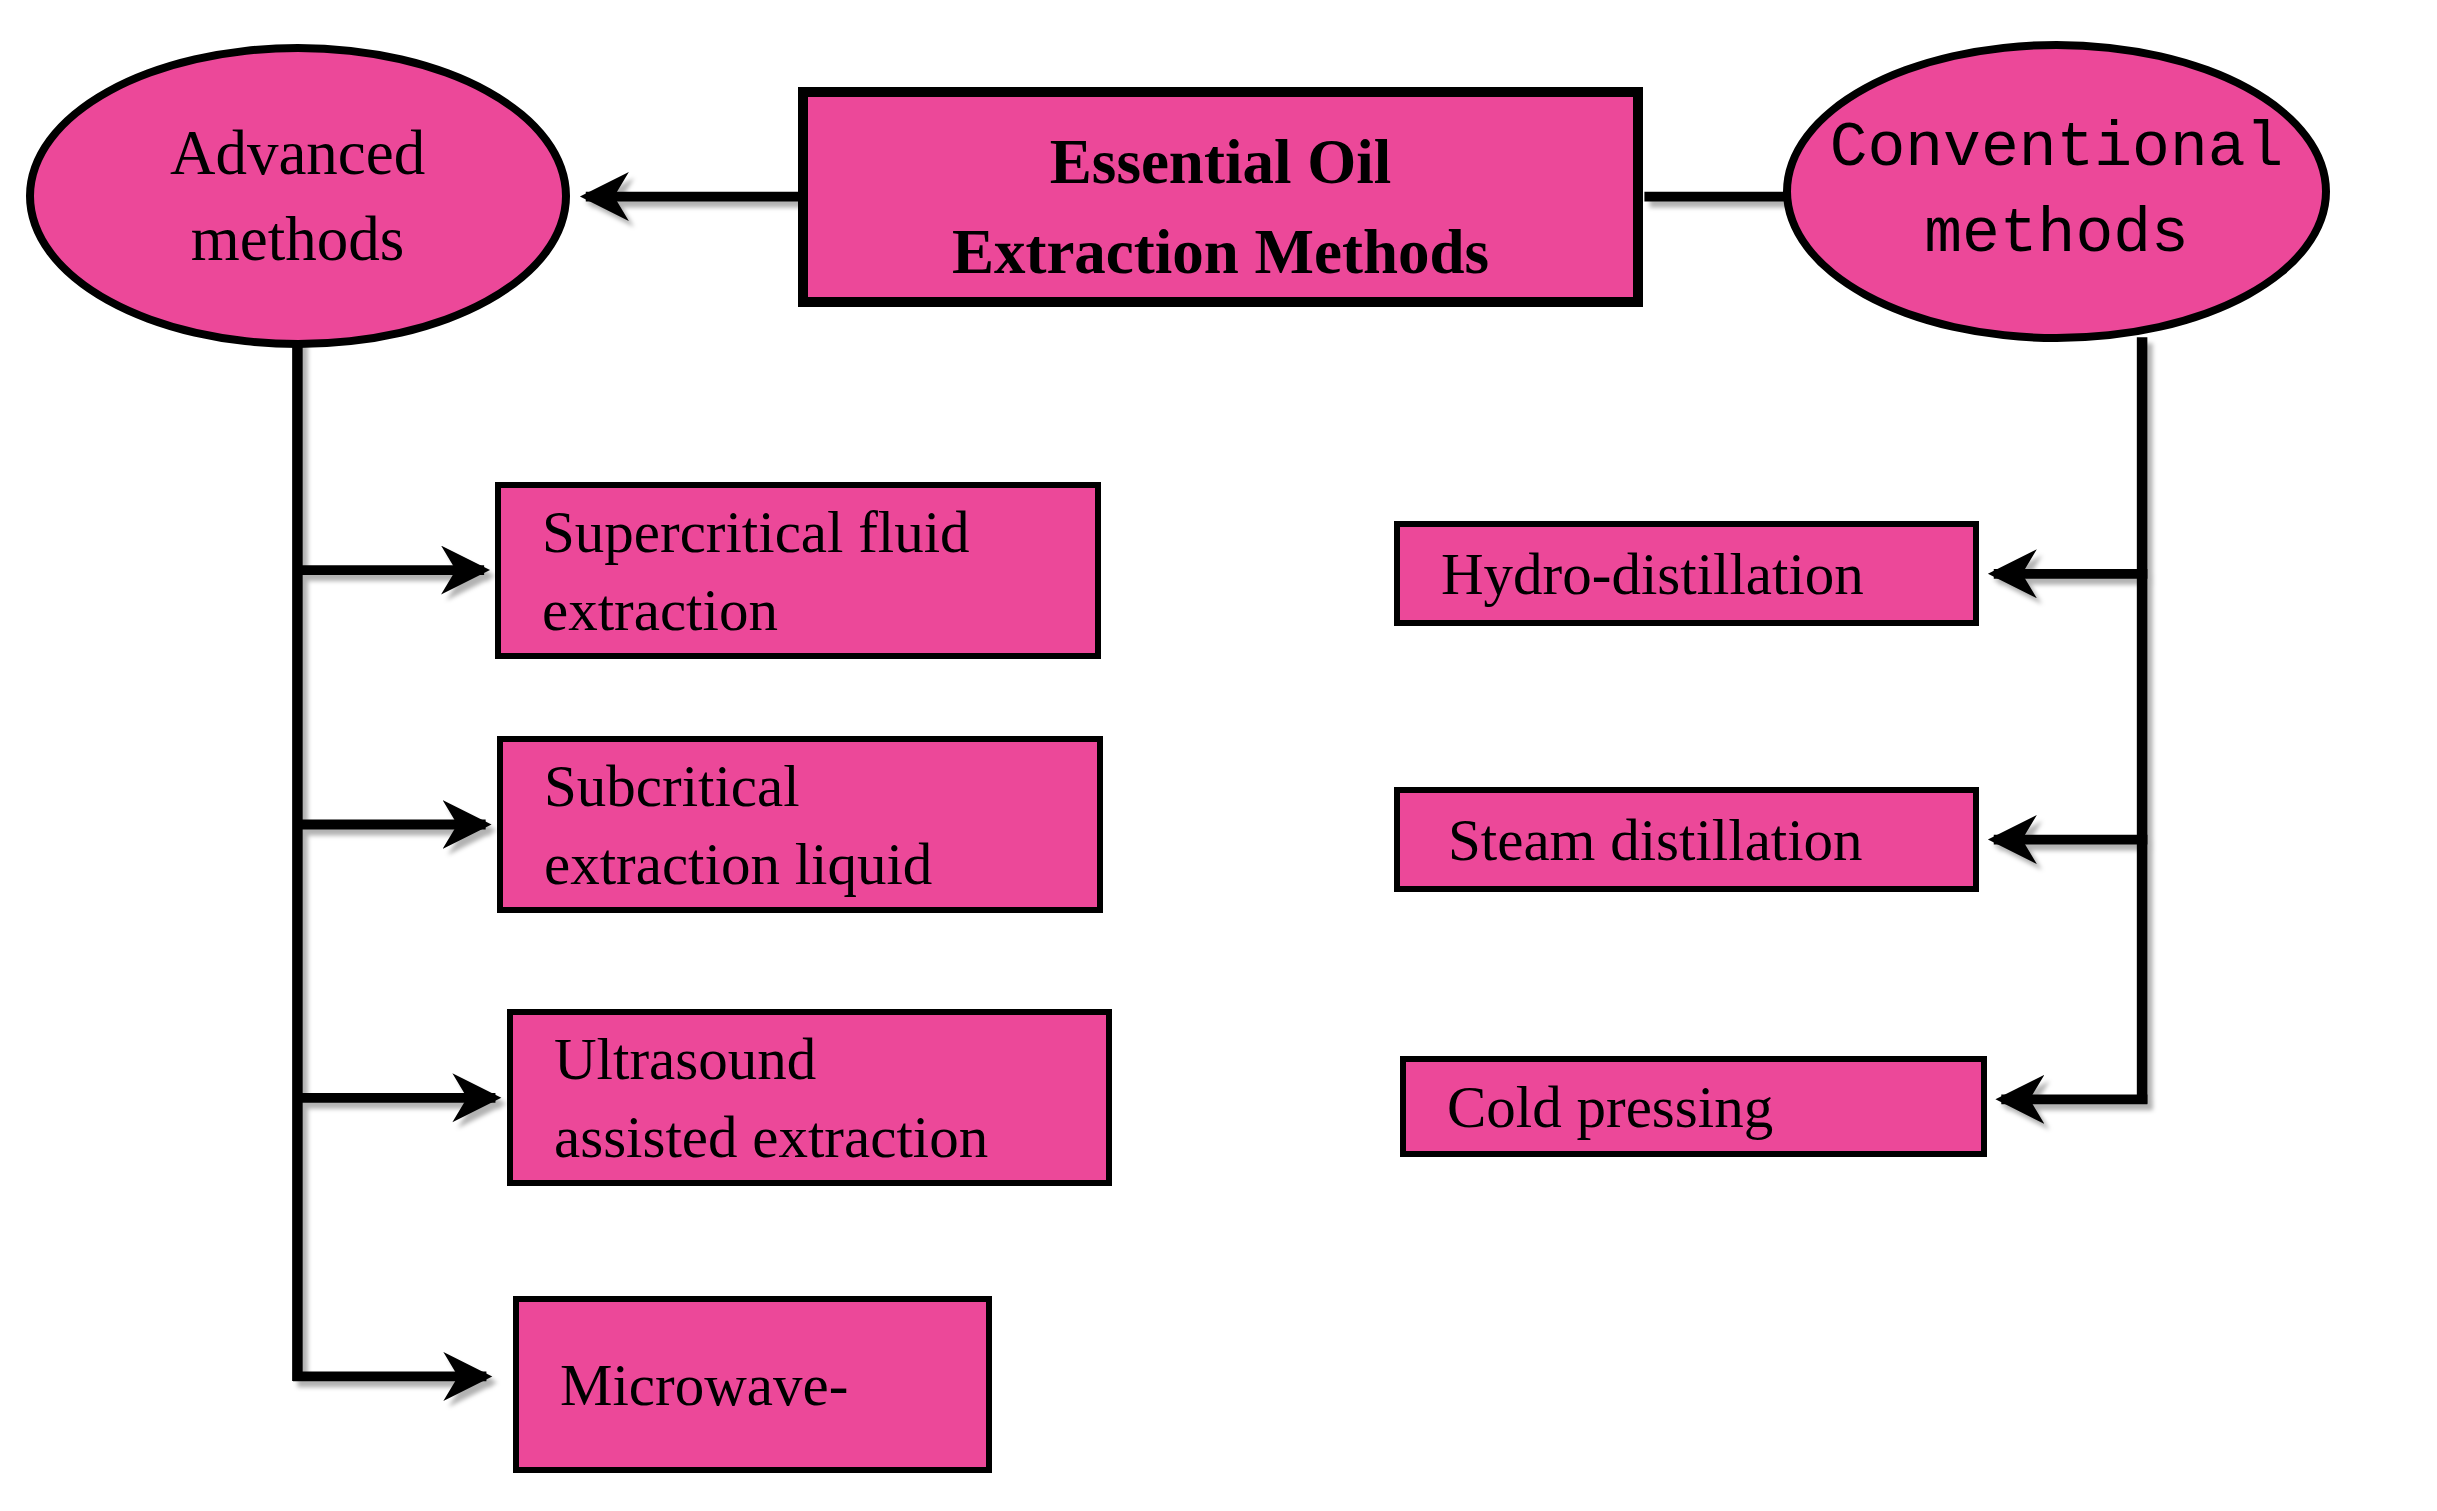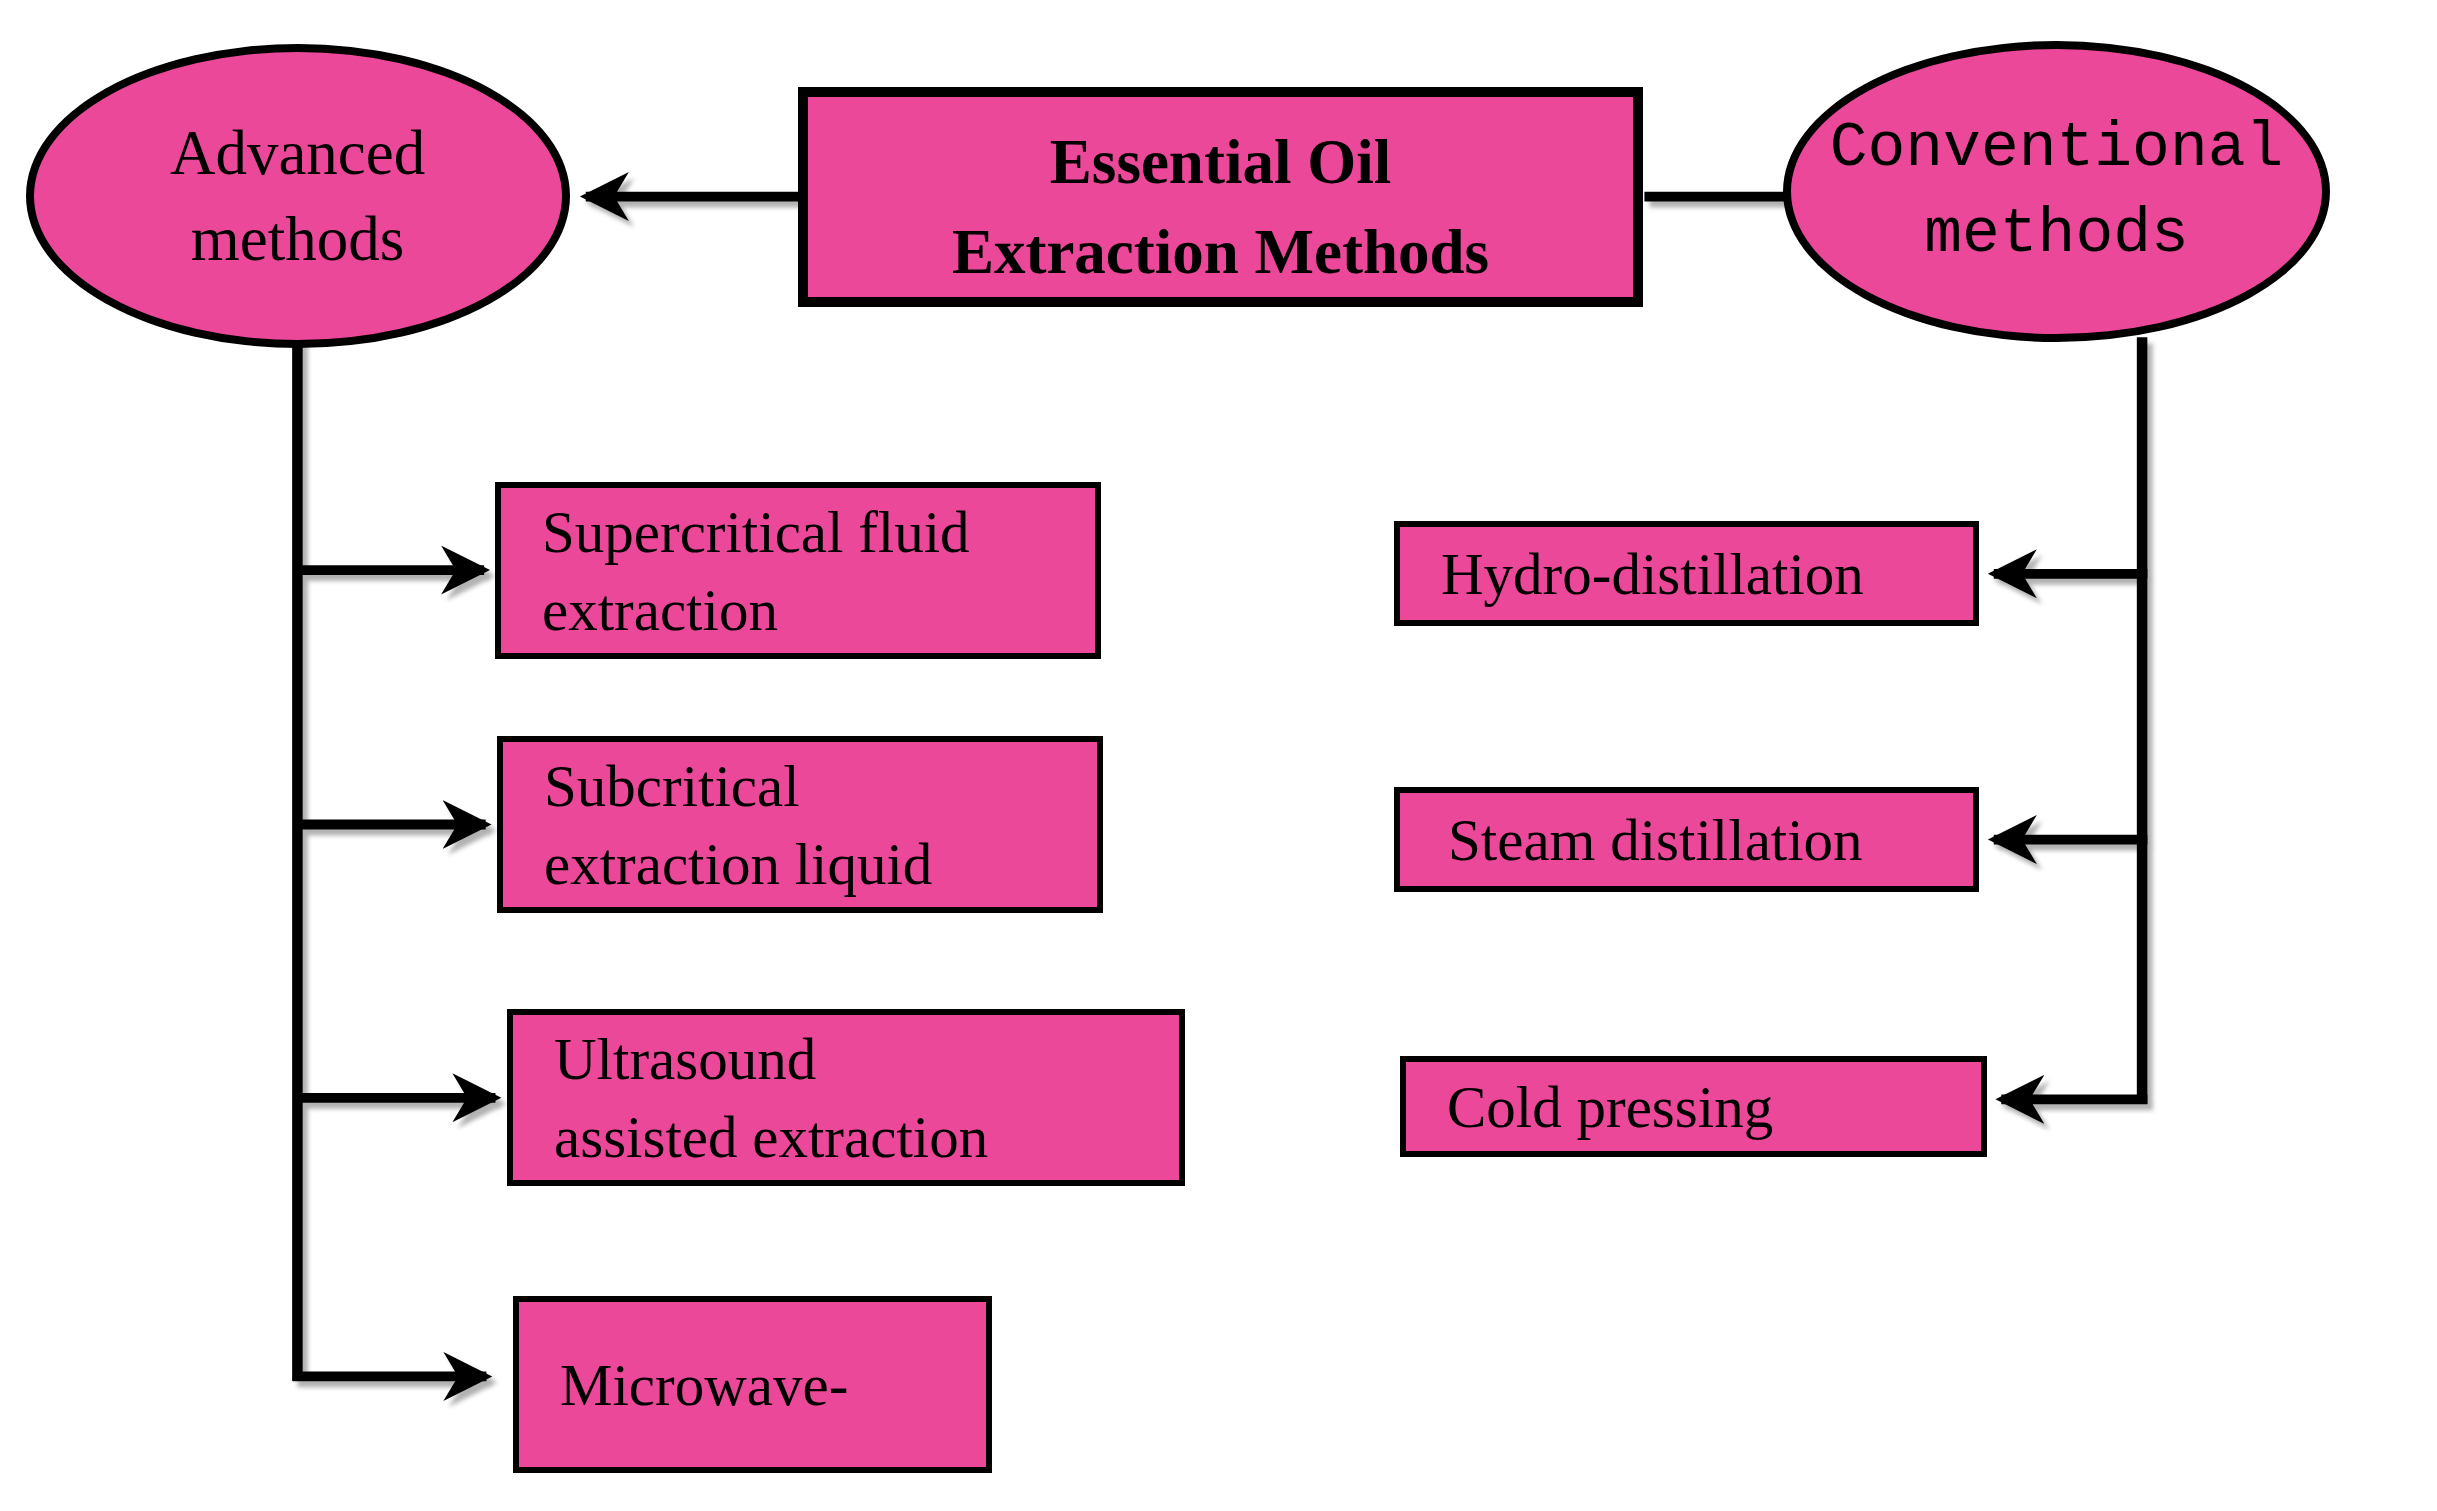--- a/index.html
+++ b/index.html
@@ -54,21 +54,21 @@
     padding-left: 41px;
     padding-right: 7.5px;
     text-align: left;
   }
   .ellipse-advanced     { left: 25.6px;   top: 44px;   width: 544px; height: 304px; }
   .ellipse-conventional { left: 1783px; top: 41px;   width: 547px; height: 301px; font-family: Liberation Mono, monospace; }
   .root-node            { left: 798px; top: 87px;  width: 845px; height: 220px; justify-content: flex-end; }
 
   .box-supercritical { left: 495px;  top: 482px;  width: 606px; height: 177px; }
   .box-subcritical   { left: 497px;  top: 736px;  width: 606px; height: 177px; }
-  .box-ultrasound    { left: 507px;  top: 1009px; width: 678px; height: 177px; }
+  .box-ultrasound    { left: 507px;  top: 1009px; width: 605px; height: 177px; }
   .box-microwave     { left: 513px;  top: 1296px; width: 479px; height: 177px; }
 
   .box-hydro { left: 1394px; top: 521px;  width: 585px; height: 105px; }
   .box-steam { left: 1394px; top: 787px; width: 585px; height: 105px; padding-left: 48px; }
   .box-cold  { left: 1400px; top: 1056px; width: 587px; height: 101px; }
 
   .line { fill: none; stroke: #000000; }
 </style>
 </head>
 <body>

